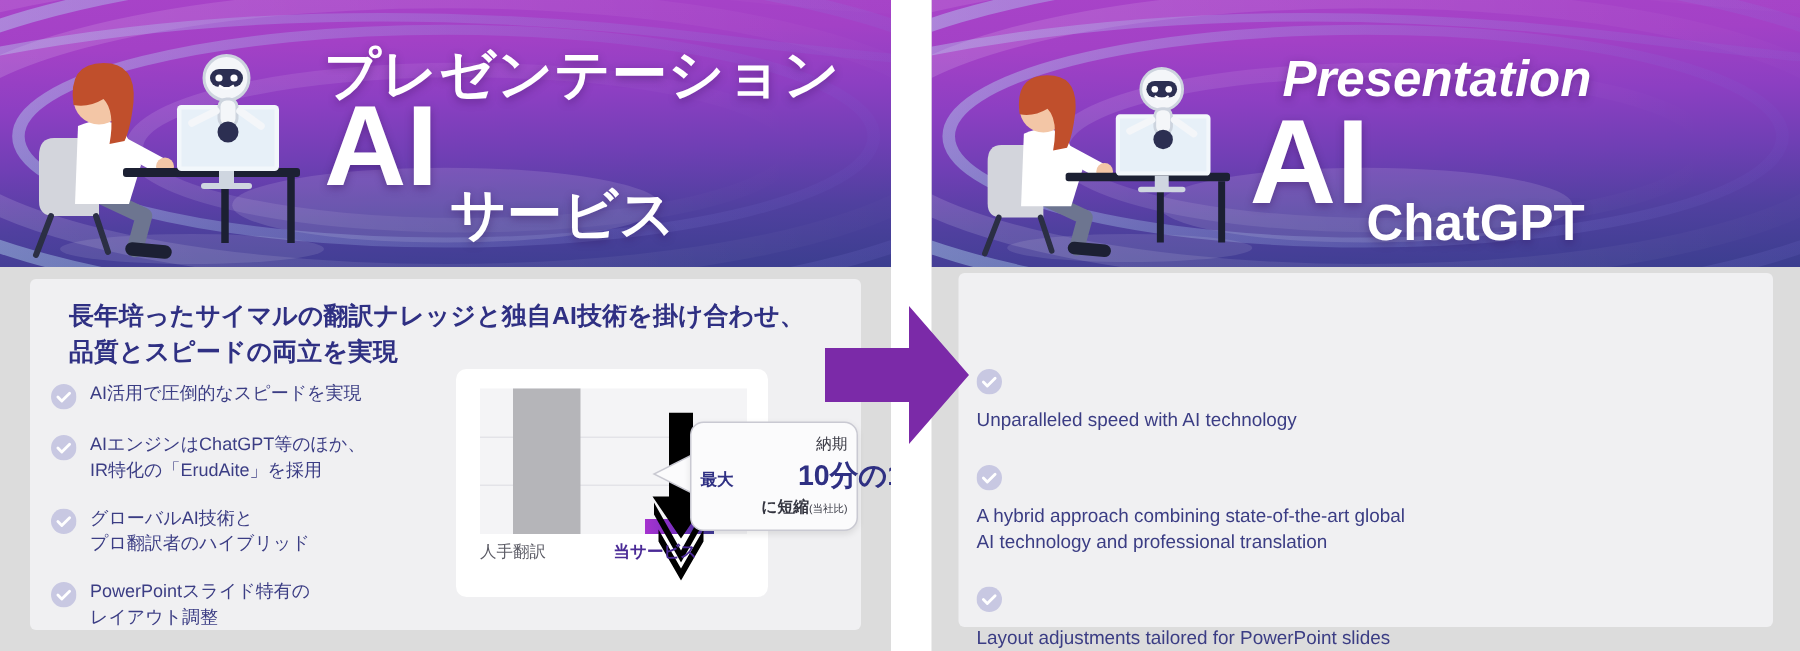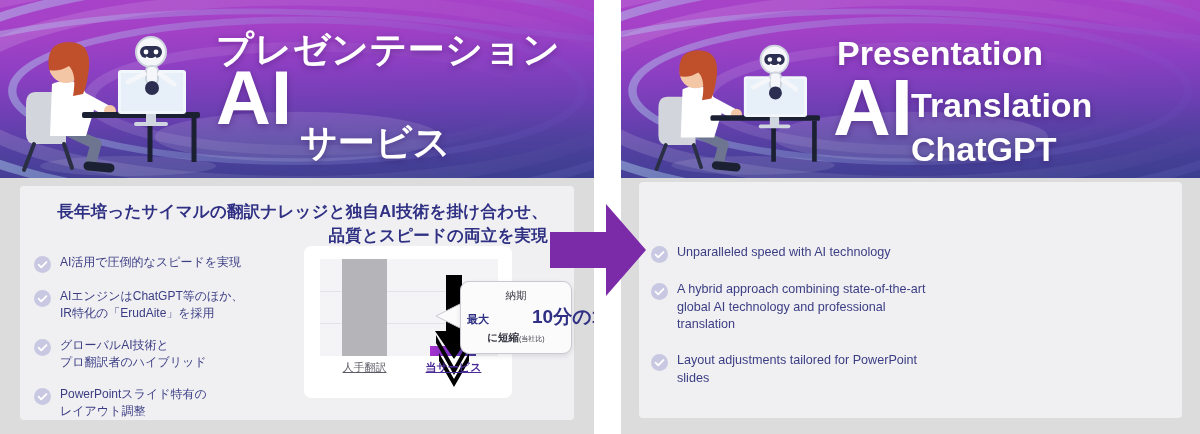--- a/index.html
+++ b/index.html
@@ -28,66 +28,66 @@
   .illus svg { width: 100%; height: 100%; display: block; }
   .slide-en .illus { left: 30px; width: 195px; height: 142px; }
 
   
   .hero-title { position: absolute; color: #ffffff; font-weight: 700; text-shadow: 0 2px 6px rgba(40,10,70,.35); white-space: nowrap; }
   .ja-l1 { left: 216px; top: 25px;  font-size: 37px; letter-spacing: .5px; }
   .ja-ai { left: 216px; top: 62px;  font-size: 76px; line-height: .95; font-weight: 700; }
   .ja-l2 { left: 300px; top: 78px;  font-size: 37px; }
   .ja-l3 { left: 300px; top: 118px; font-size: 37px; }
 
-  .en-l1 { left: 216px; top: 34px;  font-size: 34px; }
+  .en-l1 { left: 234px; top: 34px;  font-size: 34px; font-style: italic; }
   .en-ai { left: 212px; top: 70px;  font-size: 80px; line-height: .95; }
   .en-l2 { left: 290px; top: 86px;  font-size: 34px; }
   .en-l3 { left: 290px; top: 130px; font-size: 34px; }
 
   
   .body-card { position: absolute; left: 20px; right: 20px; top: 186px; bottom: 14px;
                background: #f0f0f2; border-radius: 4px; }
   .slide-en .body-card { left: 18px; right: 18px; top: 182px; bottom: 16px; }
 
-  .headline { color: #2f3083; font-weight: 700; text-align: right; line-height: 1.45; }
+  .headline { color: #2f3083; font-weight: 700; text-align: left; line-height: 1.45; }
   .ja-headline { font-size: 16.5px; padding: 14px 26px 0; letter-spacing: .2px; }
   .en-headline { font-size: 14.5px; padding: 12px 24px 0; }
 
   
   .bullets { position: absolute; left: 14px; top: 68px; width: 300px; }
   .slide-en .bullets { left: 12px; top: 62px; width: 290px; }
   .bullet { display: flex; align-items: flex-start; gap: 9px; margin-bottom: 15px; }
-  .slide-en .bullet { margin-bottom: 18px; }
+  .slide-en .bullet { margin-bottom: 18px; flex-direction: column; }
   .check { flex: 0 0 auto; width: 17px; height: 17px; margin-top: 2px; }
   .check svg { display: block; }
   .btext { color: #3b3d84; font-size: 12px; line-height: 1.42; }
   .slide-en .btext { color: #3b3d84; font-size: 12.6px; line-height: 1.40; }
 
   
   .chart-card { position: absolute; background: #ffffff; border-radius: 7px; }
   .ja-chart { left: 304px; top: 246px; width: 208px; height: 152px; }
 
   .plot { position: absolute; left: 16px; right: 14px; top: 13px; height: 97px; background: #f4f4f6; }
   .gl { position: absolute; left: 0; right: 0; height: 1px; background: #e3e3e8; }
   .bar { position: absolute; bottom: 0; }
   .bar-human { background: #b5b5b9; }
   .bar-new { background: linear-gradient(90deg,#a633cf 0%,#7b2fc0 45%,#3f3a96 100%); }
 
   .xlabels { position: absolute; left: 16px; right: 14px; top: 114px; display: flex; }
-  .xlab { flex: 1; text-align: center; font-size: 11px; color: #5c5c66; text-decoration: underline; }
+  .xlab { flex: 1; text-align: left; font-size: 11px; color: #5c5c66; }
   .xlab.accent { color: #4a2a96; font-weight: 700; }
 
   
   .arrow-wrap { position: absolute; width: 52px; }
   .ja-arrow { left: 108px; top: 16px; height: 120px; }
   .arrow-wrap svg { width: 100%; height: 100%; display: block; }
 
   
   .callout { position: absolute; background: #fbfbfc; border: 1px solid #c9c9d2;
-             border-radius: 9px; box-shadow: 0 2px 5px rgba(0,0,0,.10); text-align: center; }
+             border-radius: 9px; box-shadow: 0 2px 5px rgba(0,0,0,.10); text-align: right; }
   .ja-callout { left: 460px; top: 281px; width: 112px; padding: 7px 6px 8px; }
   .co-line { color: #3a3a44; }
   .ja-co-1 { font-size: 10.5px; margin-bottom: 1px; }
   .ja-co-2 { font-size: 11px; color: #2f3083; font-weight: 700; white-space: nowrap; }
   .ja-co-2 .big { font-size: 19px; margin-left: 43px; }
   .ja-co-3 { font-size: 10.5px; font-weight: 700; color: #33343f; margin-top: 1px; }
   .ja-co-3 .tiny { font-size: 7px; font-weight: 400; }
 
   .leader { position: absolute; }
   .leader svg { display: block; }
@@ -302,21 +302,20 @@
           <circle cx="138" cy="26" r="2.4" fill="#ffffff"></circle>
           <path d="M128,31 q5,4 10,0" stroke="#ffffff" stroke-width="1.6" fill="none"></path>
           <rect x="128" y="40" width="12" height="18" rx="5" fill="#f4f6f9" stroke="#cdd4de" stroke-width="2"></rect>
           <circle cx="134" cy="62" r="7" fill="#2c2f52"></circle>
           <path d="M126,48 l-16,8 M142,48 l14,10" stroke="#f4f6f9" stroke-width="5" stroke-linecap="round" fill="none"></path>
         </svg>
       </div>
 
       <div class="hero-title en-l1">Presentation</div>
       <div class="hero-title en-ai">AI</div>
-      <div class="hero-title en-l2">Translation</div>
       <div class="hero-title en-l3">ChatGPT</div>
     </div>
 
     <div class="body-card">
       <div class="bullets">
         <div class="bullet">
           <span class="check">
               <svg width="17" height="17" viewBox="0 0 17 17">
                 <circle cx="8.5" cy="8.5" r="8.5" fill="#c8c8e2"></circle>
                 <path d="M4.6 8.7l2.6 2.6 5.2-5.2" stroke="#ffffff" stroke-width="1.9" fill="none" stroke-linecap="round" stroke-linejoin="round"></path>

